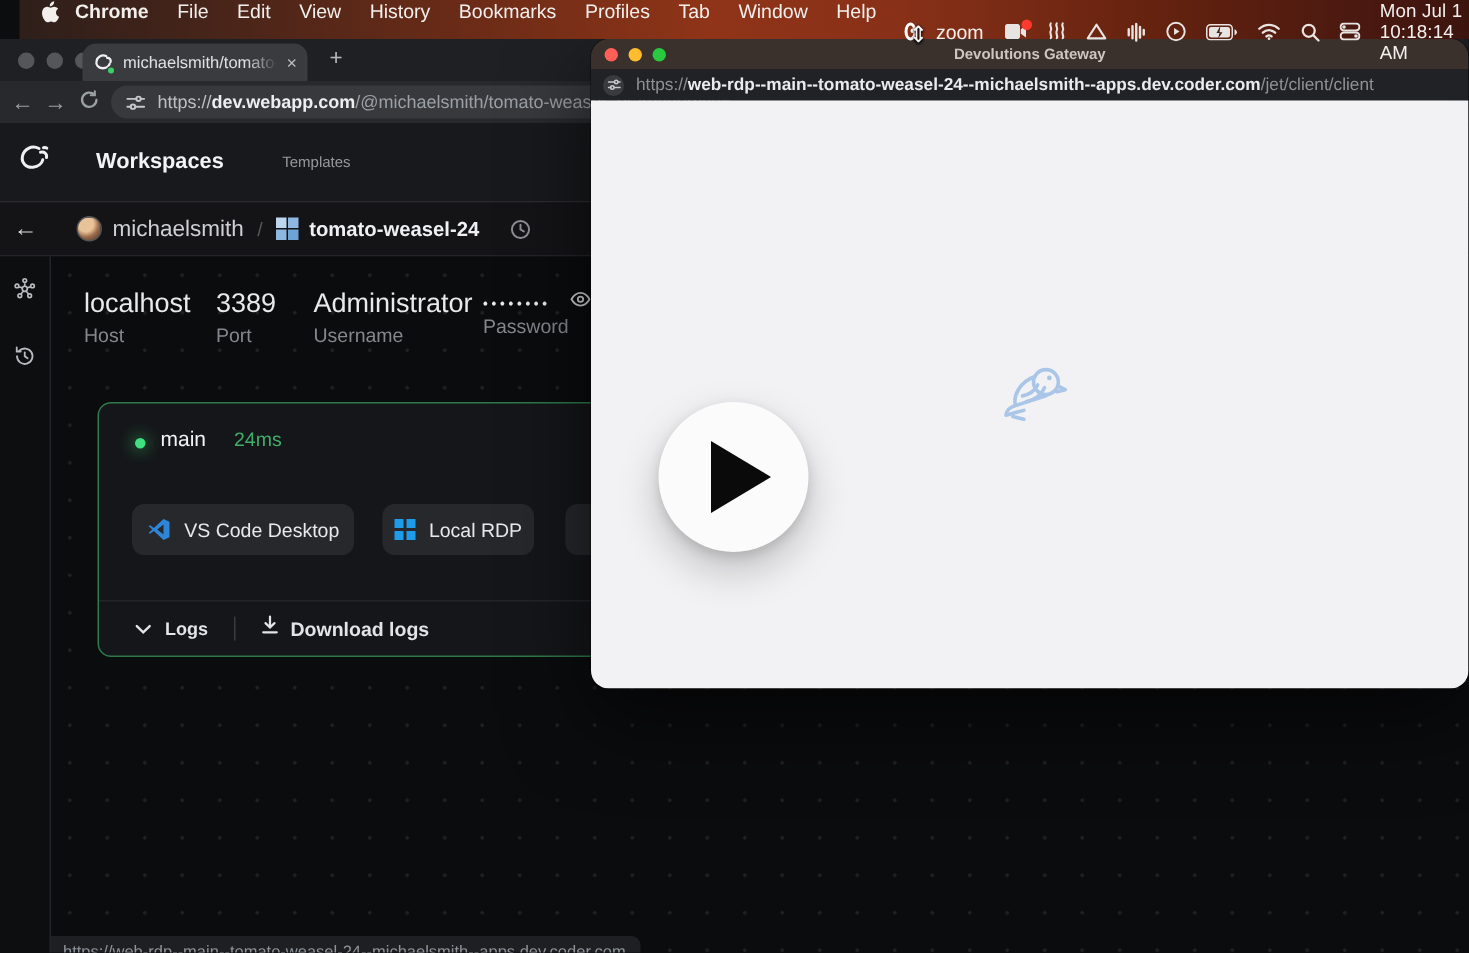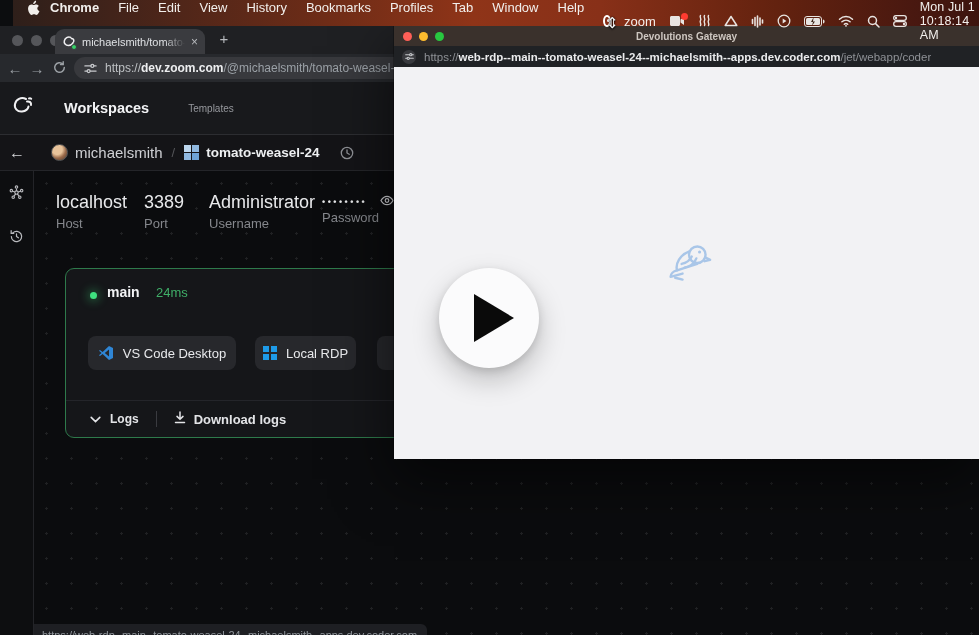--- a/index.html
+++ b/index.html
@@ -71,38 +71,38 @@
   .fgroup { position:absolute; top:0; }
   .fgroup .val { font-size:18px; color:#e8e9eb; margin-bottom:3px; white-space:nowrap; }
   .fgroup .lbl { font-size:13px; color:#85878c; }
   .pw .val { font-size:9px; letter-spacing:2.5px; padding-top:5px; color:#e8e9eb; font-weight:700; }
   .eye { position:absolute; left:58px; top:0; }
 
   #agentcard { position:absolute; left:31px; top:97px; width:580px; height:170px; background:#151619;
     border:1px solid #2e7a4b; border-radius:9px; }
   .statusdot { position:absolute; left:24px; top:23px; width:7px; height:7px; border-radius:50%;
     background:#3fe07f; box-shadow:0 0 10px 3px rgba(63,224,127,.30); }
-  #agentcard .aname { position:absolute; left:41px; top:15px; font-size:14px; font-weight:700; color:#f2f3f5; }
+  #agentcard .aname { position:absolute; left:41px; top:15px; font-size:14px; font-weight:400; color:#f2f3f5; }
   #agentcard .ping { position:absolute; left:90px; top:16px; font-size:13px; color:#3fae68; }
   .appbtn { position:absolute; top:67px; height:34px; background:#27282c; border-radius:8px;
     display:flex; align-items:center; justify-content:center; gap:9px; font-size:13px; color:#e8e9ec; }
   .appbtn svg { flex:none; }
   #card-divider { position:absolute; left:0; right:0; top:131px; border-top:1px solid #24252a; }
   #logsrow { position:absolute; left:0; right:0; top:132px; bottom:0; display:flex; align-items:center; }
   #logsrow .chev { margin-left:24px; display:flex; }
   #logsrow .logs-lbl { margin-left:9px; font-size:12px; font-weight:600; color:#e3e4e7; }
   #logsrow .pipe { width:1px; height:16px; background:#3a3b40; margin:0 17px; }
   #logsrow .dl-lbl { margin-left:8px; font-size:13px; font-weight:600; color:#e3e4e7; }
 
   #statusbubble { position:absolute; left:0; bottom:0; height:11px; overflow:hidden; background:#1e1f23;
     border-top-right-radius:6px; padding:1px 10px 0 8px; }
   #statusbubble span { font-size:11px; color:#8f959b; white-space:nowrap; }
 
   
-  #gateway { position:absolute; left:394px; top:26px; width:585px; height:433px; border-radius:0;
+  #gateway { position:absolute; left:394px; top:26px; width:585px; height:433px; border-radius:12px;
     overflow:hidden; z-index:40; box-shadow:0 20px 55px rgba(0,0,0,.6), 0 0 0 .5px rgba(0,0,0,.5); }
   #gw-titlebar { height:20px; background:#3a312c; position:relative; display:flex; align-items:center; justify-content:center; }
   #gw-titlebar .lights { left:9px; top:6px; gap:7px; }
   #gw-titlebar .light { width:9px; height:9px; }
   .light.red{ background:#ff5f57; } .light.yellow{ background:#febc2e; } .light.green{ background:#28c840; }
   #gw-title { font-size:10px; font-weight:700; color:#cdc6c0; }
   #gw-urlrow { height:21px; background:#202225; display:flex; align-items:center; padding:0 8px; gap:8px; }
   #gw-urlrow .sicon { width:14px; height:14px; border-radius:50%; background:#393a3e; display:flex; align-items:center; justify-content:center; flex:none; }
   #gw-urlrow .url { font-size:11.5px; color:#8e9196; white-space:nowrap; overflow:hidden; }
   #gw-urlrow .url b { color:#eaebed; font-weight:700; }
@@ -232,21 +232,21 @@
           <path d="M11.3 6.5a4.8 4.8 0 1 1-1.4-3.4"></path>
           <path d="M10.2 0.8v2.7H7.5" stroke-width="1.4"></path>
         </svg>
     </span>
     <div id="omnibox">
       <svg width="13" height="13" viewBox="0 0 14 14" fill="none" stroke="#c6c8cb" stroke-width="1.4" stroke-linecap="round">
           <path d="M1 4.2h6.5M10.5 4.2H13M1 9.8h2.5M7 9.8H13"></path>
           <circle cx="9" cy="4.2" r="1.6"></circle>
           <circle cx="5" cy="9.8" r="1.6"></circle>
         </svg>
-      <span class="url"><span class="scheme">https://</span><b>dev.zoom.com</b><span>/@michaelsmith/tomato-weasel-24?resources=</span></span>
+      <span class="url"><span class="scheme">https://</span><b>dev.webapp.com</b><span>/@michaelsmith/tomato-weasel-24?resources=</span></span>
     </div>
   </div>
 
   <div id="page">
     <div id="topnav">
       <span class="logo">
         <svg width="26" height="26" viewBox="0 0 26 26" fill="none" stroke="#f0f0f2" stroke-width="2" stroke-linecap="round">
             <path d="M16 6c-5-2.5-10 .5-11 5-1 4.5 2.5 8 7 7.5 3.5-.4 6-2.5 6.5-5"></path>
             <path d="M17 8.5c2.5-.5 4.5 1 4 3.5"></path>
             <path d="M19 5.5c.8-.3 1.6-.2 2.2.3"></path>
@@ -389,21 +389,21 @@
     <span id="gw-title">Devolutions Gateway</span>
   </div>
   <div id="gw-urlrow">
     <span class="sicon">
       <svg width="9" height="9" viewBox="0 0 14 14" fill="none" stroke="#c6c8cb" stroke-width="1.6" stroke-linecap="round">
           <path d="M1 4.2h6.5M10.5 4.2H13M1 9.8h2.5M7 9.8H13"></path>
           <circle cx="9" cy="4.2" r="1.8"></circle>
           <circle cx="5" cy="9.8" r="1.8"></circle>
         </svg>
     </span>
-    <span class="url"><span>https://</span><b>web-rdp--main--tomato-weasel-24--michaelsmith--apps.dev.coder.com</b><span>/jet/webapp/coder</span></span>
+    <span class="url"><span>https://</span><b>web-rdp--main--tomato-weasel-24--michaelsmith--apps.dev.coder.com</b><span>/jet/client/client</span></span>
   </div>
   <div id="gw-content">
     <div id="playbtn">
       <span class="tri"></span>
     </div>
     <span id="birdlogo">
       <svg width="46" height="42" viewBox="0 0 50 44" fill="none" stroke="#a9c6e8" stroke-width="2.6" stroke-linecap="round" stroke-linejoin="round">
         <circle cx="34" cy="13" r="9"></circle>
         <circle cx="36.5" cy="10" r="1.7" fill="#a9c6e8" stroke="none"></circle>
         <path d="M43 16l5 2.5-6 1.5"></path>

